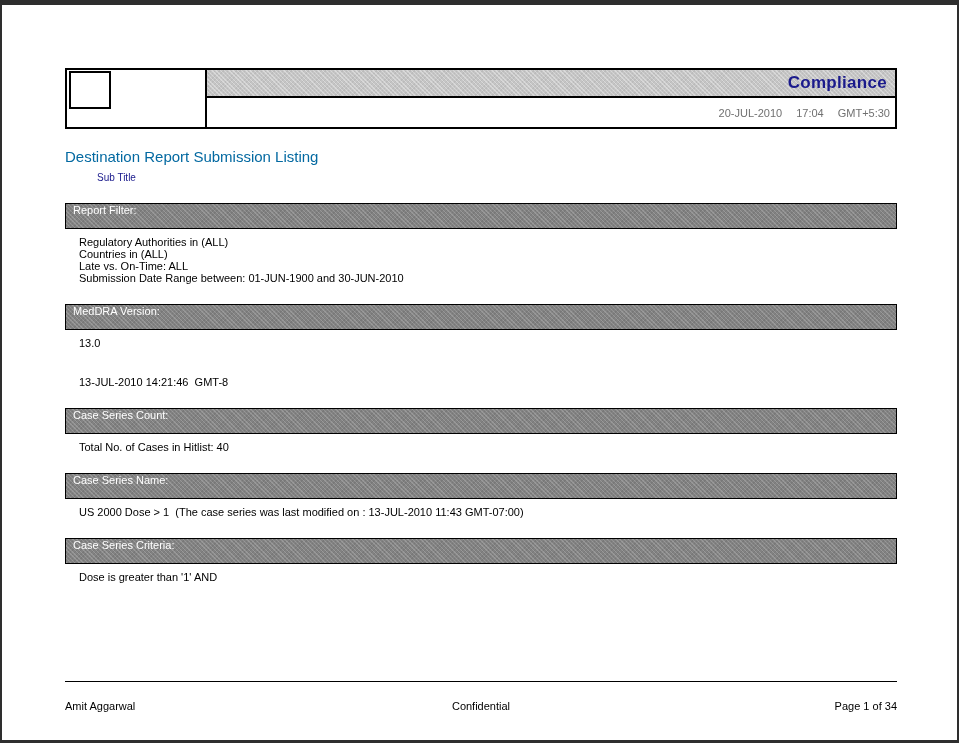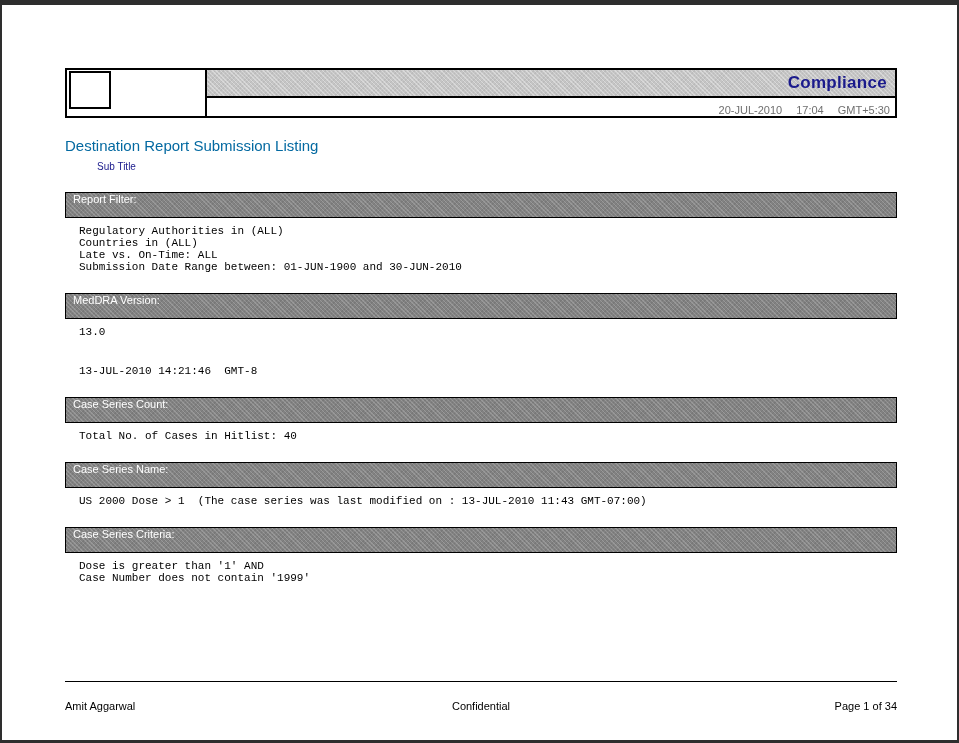--- a/index.html
+++ b/index.html
@@ -13,21 +13,21 @@
     border-top-width:5px;
     border-bottom-width:3px;
     overflow:hidden;
   }
 
   .content { padding:63px 60px 0 63px; }
 
   
   .header {
     display:flex;
-    height:50px;
+    height:61px;
     border:2px solid #000;
   }
   .header-left {
     flex:0 0 140px;
     position:relative;
     background:#fff;
     border-right:2px solid #000;
   }
   .logo-box {
     position:absolute;
@@ -43,21 +43,21 @@
     background-color:#c5c5c5;
     background-image:
       repeating-linear-gradient(45deg,  rgba(255,255,255,.35) 0 1px, rgba(0,0,0,0) 1px 3px),
       repeating-linear-gradient(135deg, rgba(0,0,0,.05)       0 1px, rgba(0,0,0,0) 1px 3px);
     display:flex; align-items:center; justify-content:flex-end;
     padding-right:8px;
   }
   .product { font-size:17px; font-weight:bold; color:#1a1a8c; letter-spacing:.3px; }
   .date-row {
     flex:1;
-    display:flex; align-items:flex-end; justify-content:flex-end;
+    display:flex; align-items:center; justify-content:flex-end;
     gap:14px; padding-right:5px;
     font-size:11px; color:#707070;
   }
 
   
   .title    { margin-top:19px; font-size:15px; font-weight:normal; color:#0369a1; }
   .subtitle { margin-top:7px;  font-size:10px; color:#1a1a8c;margin-left:32px; }
 
   
   .section { margin-top:20px; }
@@ -65,21 +65,21 @@
     height:26px;
     border:1px solid #000;
     background-color:#828282;
     background-image:
       repeating-linear-gradient(45deg,  rgba(255,255,255,.18) 0 1px, rgba(0,0,0,0) 1px 3px),
       repeating-linear-gradient(135deg, rgba(0,0,0,.08)       0 1px, rgba(0,0,0,0) 1px 3px);
     color:#ffffff;
     font-size:11px; line-height:13px;
     padding-left:7px;
   }
-  .lines { padding:7px 0 0 14px;font-family:Liberation Mono, monospace; }
+  .lines { padding:7px 0 0 14px; }
   .line  { font-size:11px; line-height:12px; color:#000; white-space:pre-wrap; }
 
   
   .footer {
     position:absolute;
     top:676px; left:63px; right:60px;
     border-top:1px solid #000;
     padding-top:18px;
     display:grid;
     grid-template-columns:1fr 1fr 1fr;
@@ -147,21 +147,20 @@
       <div class="bar">Case Series Name:</div>
       <div class="lines">
         <div class="line">US 2000 Dose &gt; 1  (The case series was last modified on : 13-JUL-2010 11:43 GMT-07:00)</div>
       </div>
     </div>
 
     <div class="section">
       <div class="bar">Case Series Criteria:</div>
       <div class="lines">
         <div class="line">Dose is greater than '1' AND</div>
-        <div class="line">Case Number does not contain '1999'</div>
       </div>
     </div>
 
   </div>
 
   <div class="footer">
     <span class="f-left">Amit Aggarwal</span>
     <span class="f-center">Confidential</span>
     <span class="f-right">Page 1 of 34</span>
   </div>

